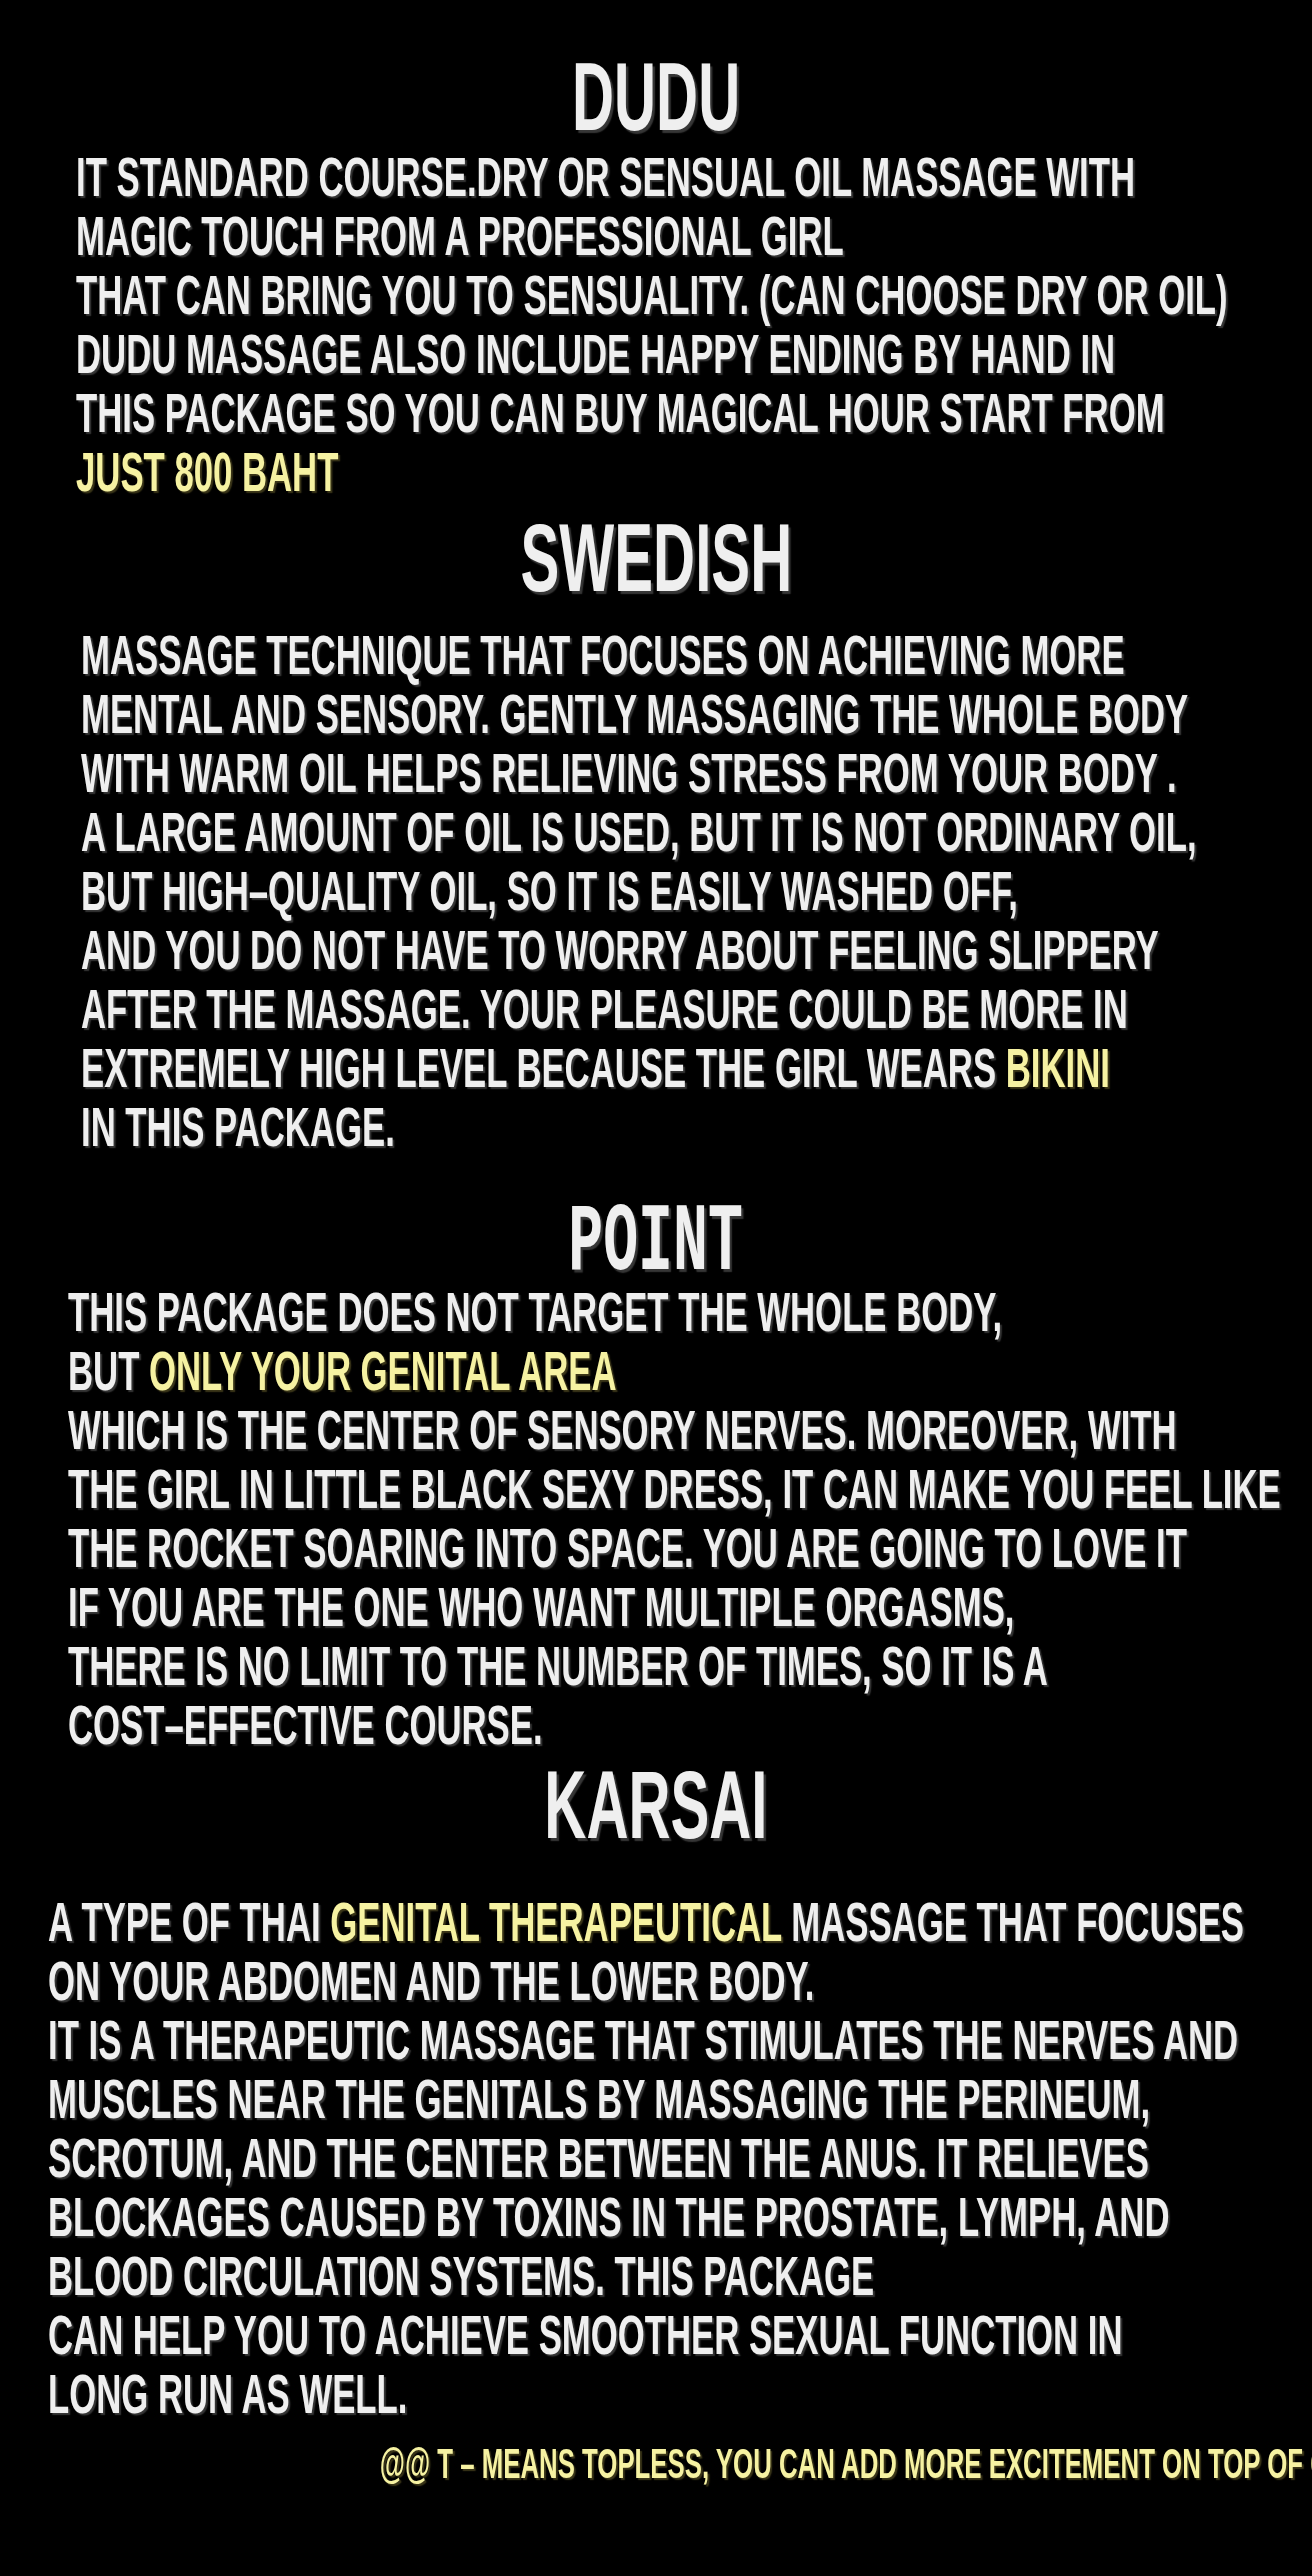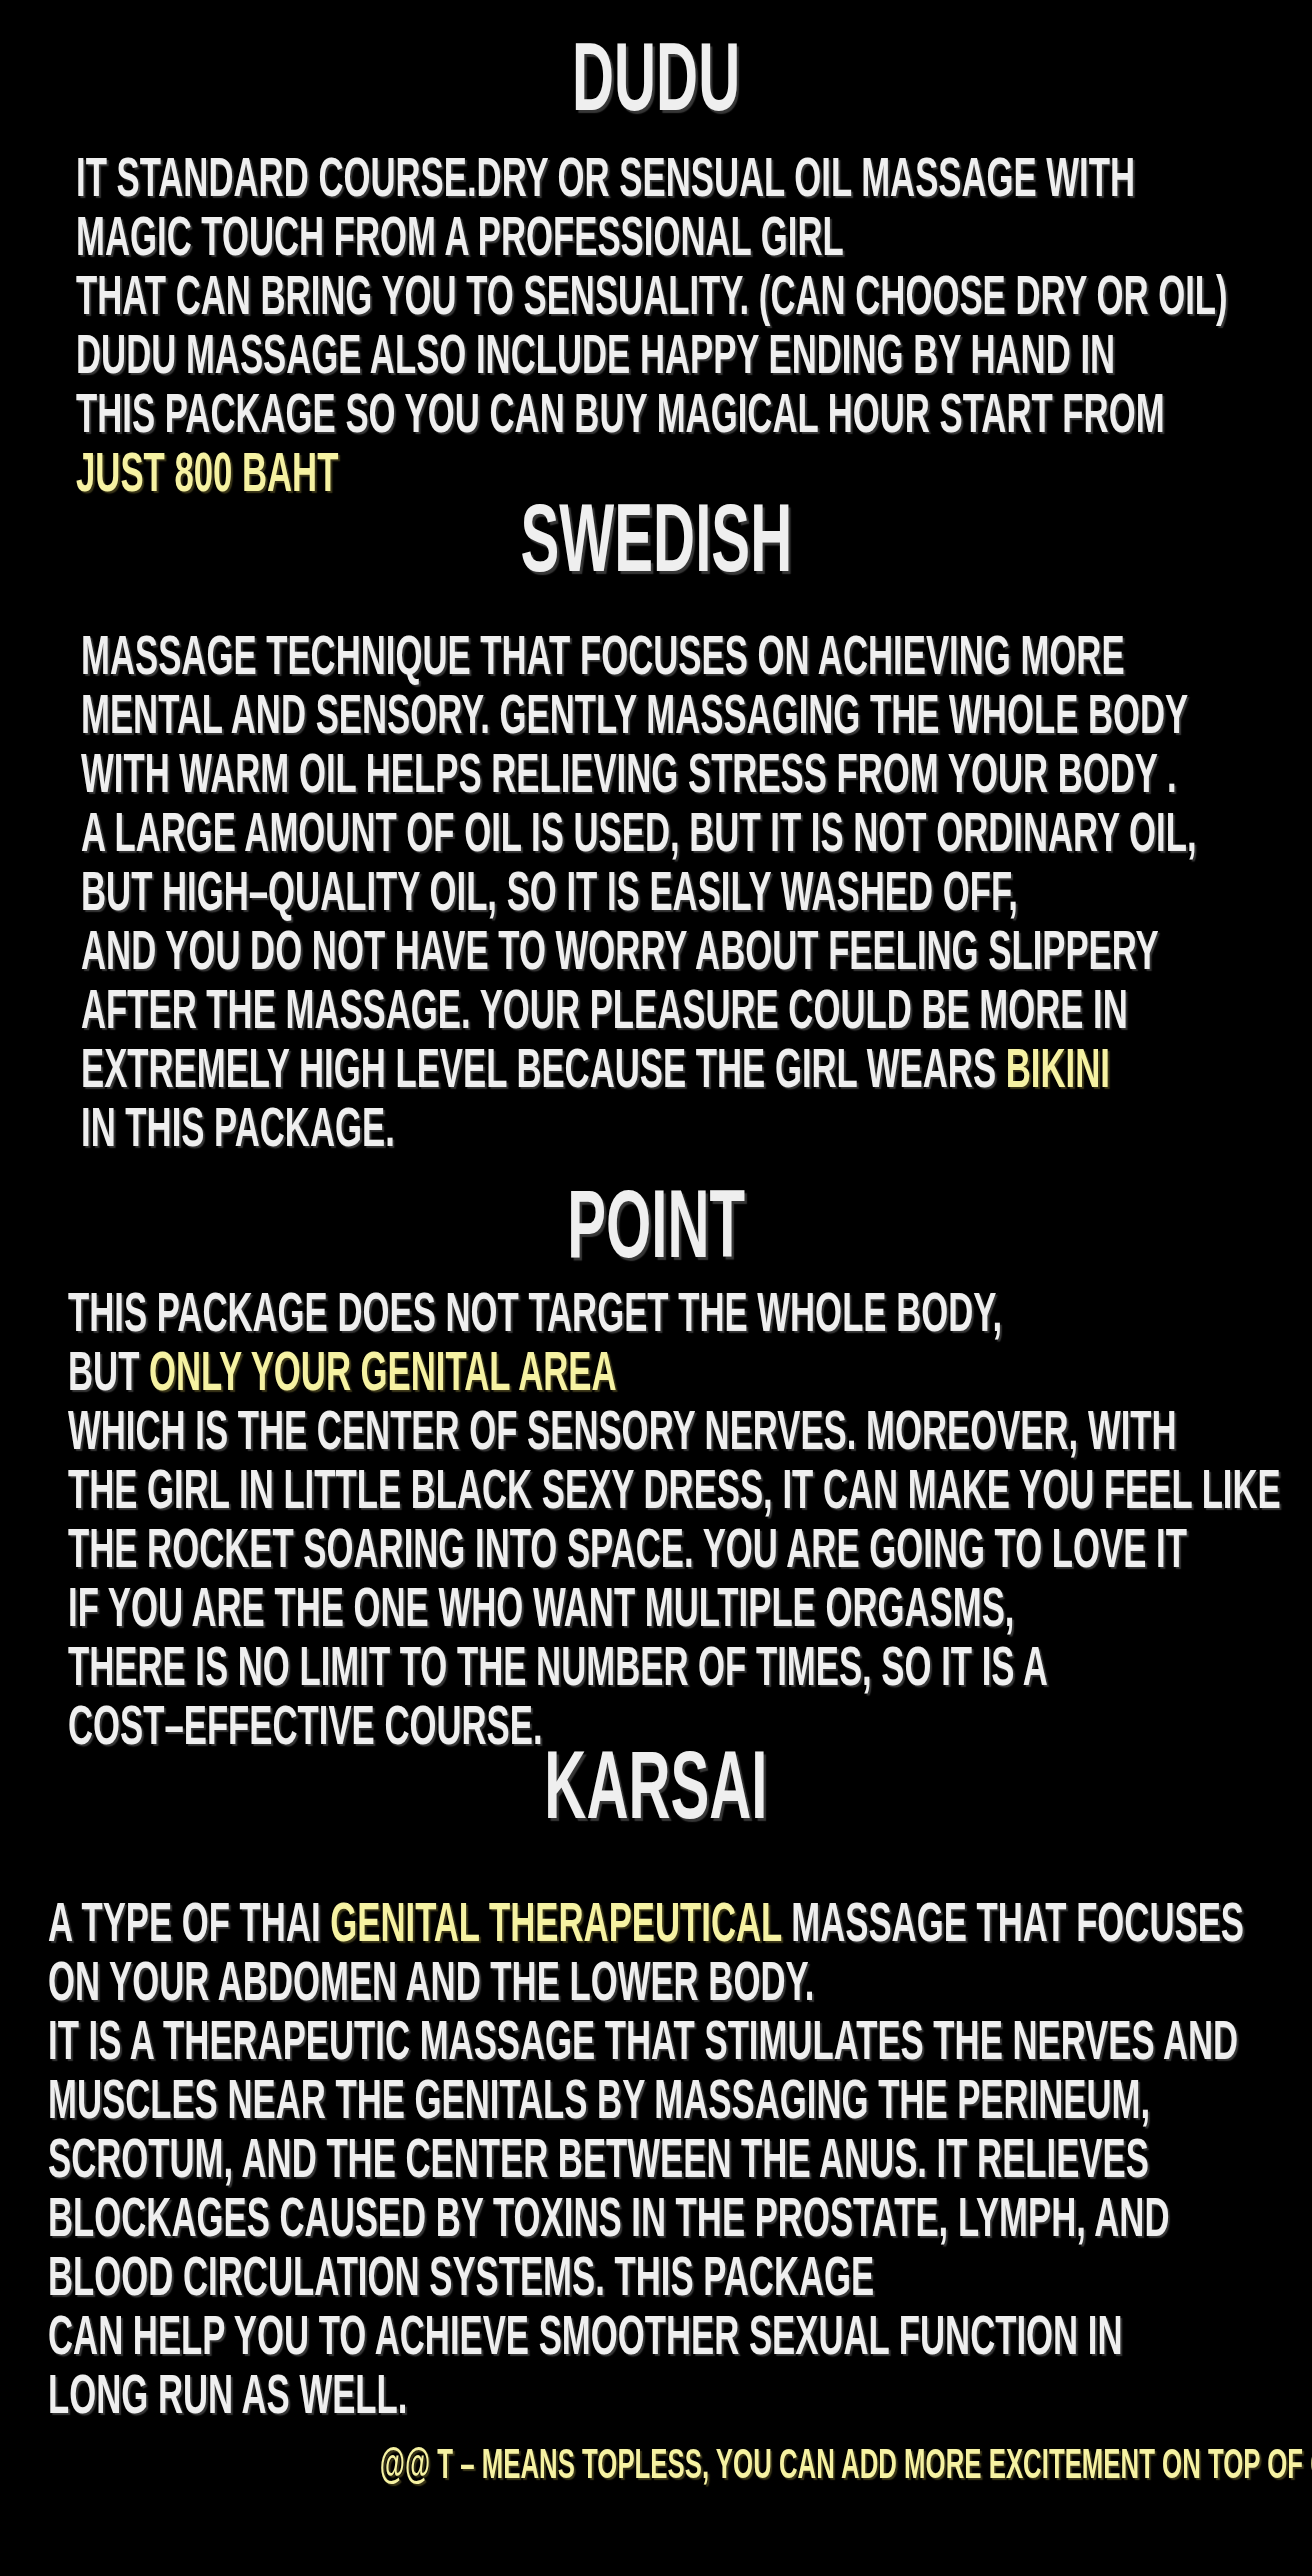--- a/index.html
+++ b/index.html
@@ -15,20 +15,21 @@
     overflow:hidden;
     font-family:"Liberation Sans","DejaVu Sans",sans-serif;
     font-weight:700;
     color:var(--fg);
   }
   .title-block{
     position:absolute;left:0;width:1312px;
     text-align:center;
     font-size:97px;line-height:105px;
     white-space:nowrap;
+    margin-top:20px;
   }
   .title-block .sx{
     display:inline-block;
     transform:scaleX(0.60);
     transform-origin:50% 50%;
     text-shadow:4px 3.2px 1.6px rgba(110,110,110,0.50);
   }
   .para{
     position:absolute;
     white-space:nowrap;
@@ -40,21 +41,21 @@
     transform:scaleX(0.62);
     transform-origin:0 50%;
     text-shadow:3.2px 2.4px 1.6px rgba(110,110,110,0.50);
   }
   .hl{color:var(--hl);}
   .hl{text-shadow:3.2px 2.4px 1.6px rgba(110,100,45,0.55);}
   #title-dudu{top:24px;}
   #para-dudu{top:147px;left:76px;}
   #title-swedish{top:485px;}
   #para-swedish{top:625px;left:81px;}
-  #title-point{top:1171px;}
+  #title-point{top:1171px;font-family:Liberation Mono, monospace;}
   #para-point{top:1282px;left:68px;}
   #title-karsai{top:1732px;}
   #para-karsai{top:1892px;left:48px;}
   #footer{
     position:absolute;left:0;top:2435px;width:1312px;
     text-align:center;
     font-size:43px;line-height:56px;
     color:var(--hl);
     white-space:nowrap;
   }

